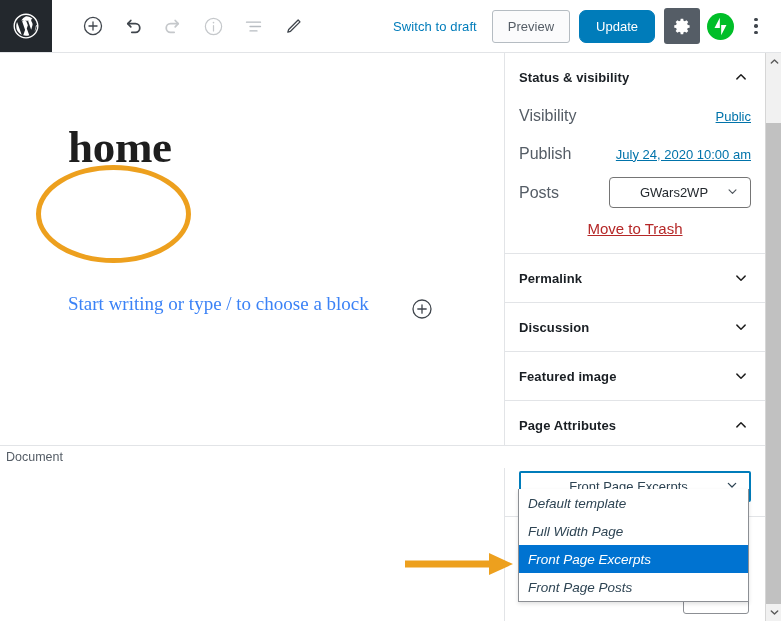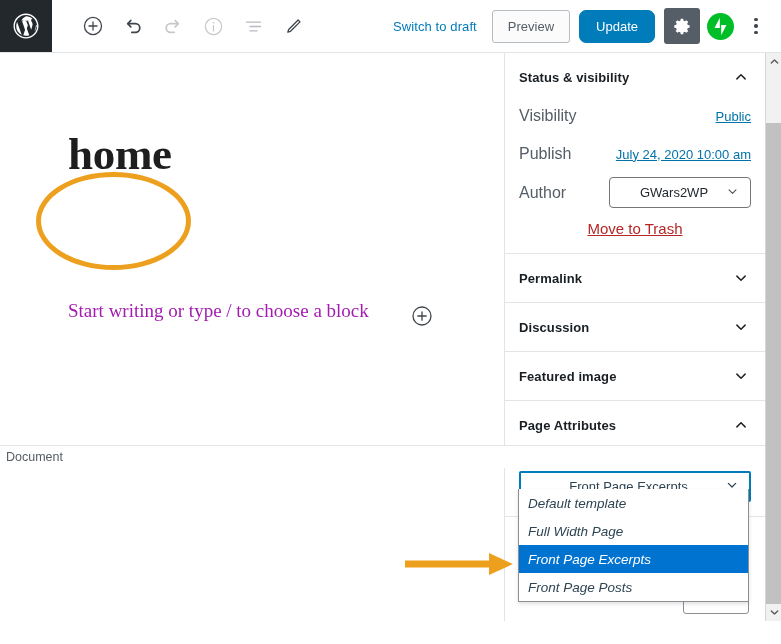--- a/index.html
+++ b/index.html
@@ -77,21 +77,21 @@
   }
   .btn-kebab {
     width: 34px; height: 36px;
     display: flex; flex-direction: column; align-items: center; justify-content: center;
     cursor: pointer; gap: 3px;
   }
   .btn-kebab i { width: 3.5px; height: 3.5px; border-radius: 50%; background: #40464d; display:block; }
 
   
   .canvas {
-    position: absolute; left: 0; top: 60px;
+    position: absolute; left: 0; top: 53px;
     width: 504px; height: 568px;
     background: #ffffff;
     overflow: hidden;
   }
   .post-title {
     position: absolute; left: 68px; top: 72px;
     font-family: "Liberation Serif", serif;
     font-size: 45px; font-weight: 700; color: #1e1e1e;
     letter-spacing: -0.3px;
     line-height: 1;
@@ -101,21 +101,21 @@
     position: absolute;
     left: 36px; top: 112px;
     width: 155px; height: 98px;
     border: 5px solid #eda01e;
     border-radius: 50%;
     pointer-events: none;
   }
   .para-placeholder {
     position: absolute; left: 68px; top: 240px;
     font-family: "Liberation Serif", serif;
-    font-size: 19px; color: #a21caf;
+    font-size: 19px; color: #3b82f6;
     cursor: text;
   }
   .block-appender {
     position: absolute; left: 410px; top: 244px;
     width: 24px; height: 24px;
     cursor: pointer;
   }
 
   
   .sidebar {
@@ -365,21 +365,21 @@
       <div class="panel-body">
         <div class="row">
           <span class="row-label">Visibility</span>
           <span class="row-value link-blue">Public</span>
         </div>
         <div class="row">
           <span class="row-label">Publish</span>
           <span class="row-value link-blue">July 24, 2020 10:00 am</span>
         </div>
         <div class="row">
-          <span class="row-label">Author</span>
+          <span class="row-label">Posts</span>
           <div class="row-value select-author">
             <span class="sel-txt">GWars2WP</span>
             <span>
               <svg width="15" height="15" viewBox="0 0 24 24" fill="none" stroke="#50575e" stroke-width="1.9">
                 <path d="M6.5 9.5L12 15l5.5-5.5" stroke-linecap="round" stroke-linejoin="round"></path>
               </svg>
             </span>
           </div>
         </div>
         <span class="trash-link">Move to Trash</span>

